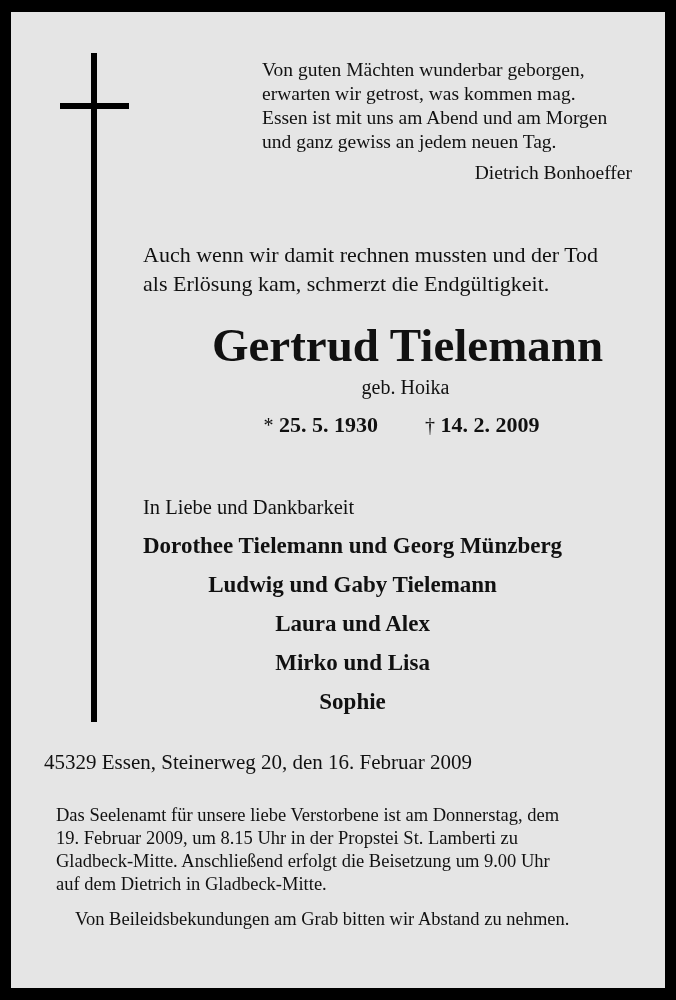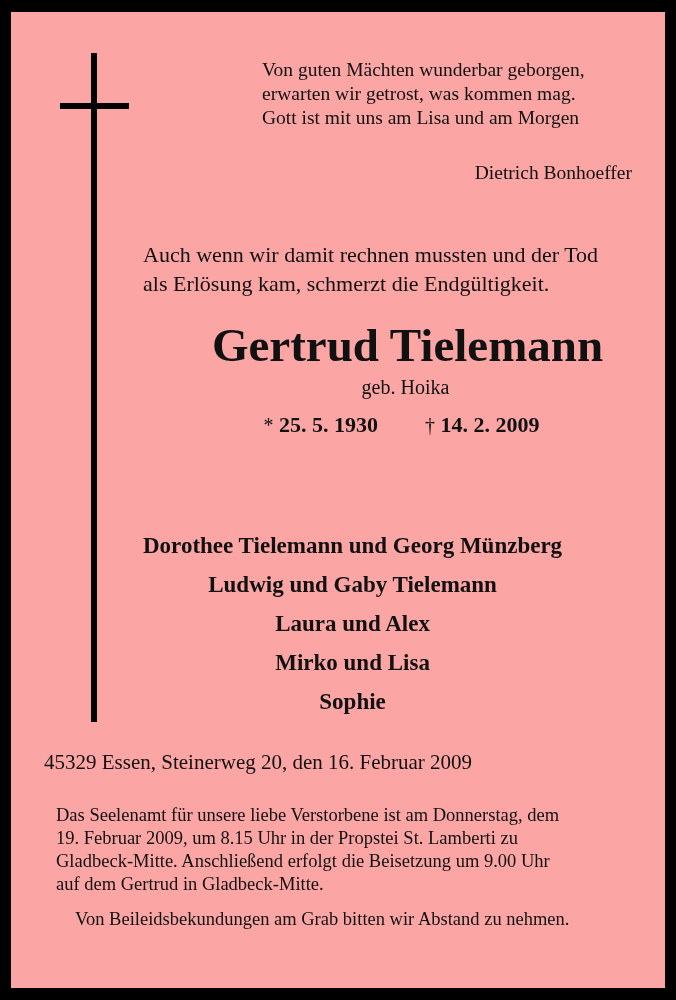--- a/index.html
+++ b/index.html
@@ -11,21 +11,21 @@
       overflow: hidden;
       font-family: "Liberation Serif", "DejaVu Serif", serif;
       color: #111111;
     }
     .card {
       position: absolute;
       left: 11px;
       top: 12px;
       width: 654px;
       height: 976px;
-      background: #fca5a5;
+      background: #e5e5e5;
       text-decoration: underline;
     }
     .abs { position: absolute; white-space: nowrap; }
     .cross-v {
       position: absolute;
       left: 80px; 
       top: 41px;  
       width: 6px;
       height: 669px;
       background: #000;
@@ -134,53 +134,55 @@
 <div class="card">
 
   <div class="cross">
     <div class="cross-v"></div>
     <div class="cross-h"></div>
   </div>
 
   <div class="abs quote">
     <div>Von guten Mächten wunderbar geborgen,</div>
     <div>erwarten wir getrost, was kommen mag.</div>
-    <div>Gott ist mit uns am Lisa und am Morgen</div>
+    <div>Essen ist mit uns am Abend und am Morgen</div>
+    <div>und ganz gewiss an jedem neuen Tag.</div>
   </div>
   <div class="abs author">Dietrich Bonhoeffer</div>
 
   <div class="abs intro">
     <div>Auch wenn wir damit rechnen mussten und der Tod</div>
     <div>als Erlösung kam, schmerzt die Endgültigkeit.</div>
   </div>
 
   <div class="abs name">Gertrud Tielemann</div>
   <div class="abs maiden">geb. Hoika</div>
 
   <div class="abs dates">
     <span class="sym">*</span>
     <span>25. 5. 1930</span>
     <span class="gap"></span>
     <span class="sym">†</span>
     <span>14. 2. 2009</span>
   </div>
 
+  <div class="abs dedication">In Liebe und Dankbarkeit</div>
 
   <div class="abs mourners">
     <div>Dorothee Tielemann und Georg Münzberg</div>
     <div>Ludwig und Gaby Tielemann</div>
     <div>Laura und Alex</div>
     <div>Mirko und Lisa</div>
     <div>Sophie</div>
   </div>
 
   <div class="abs address">45329 Essen, Steinerweg 20, den 16. Februar 2009</div>
 
   <div class="abs service">
     <div>Das Seelenamt für unsere liebe Verstorbene ist am Donnerstag, dem</div>
     <div>19. Februar 2009, um 8.15 Uhr in der Propstei St. Lamberti zu</div>
     <div>Gladbeck-Mitte. Anschließend erfolgt die Beisetzung um 9.00 Uhr</div>
-    <div>auf dem Gertrud in Gladbeck-Mitte.</div>
+    <div>auf dem Dietrich in Gladbeck-Mitte.</div>
   </div>
 
   <div class="abs closing">Von Beileidsbekundungen am Grab bitten wir Abstand zu nehmen.</div>
 
 </div>
 
 </body></html>

